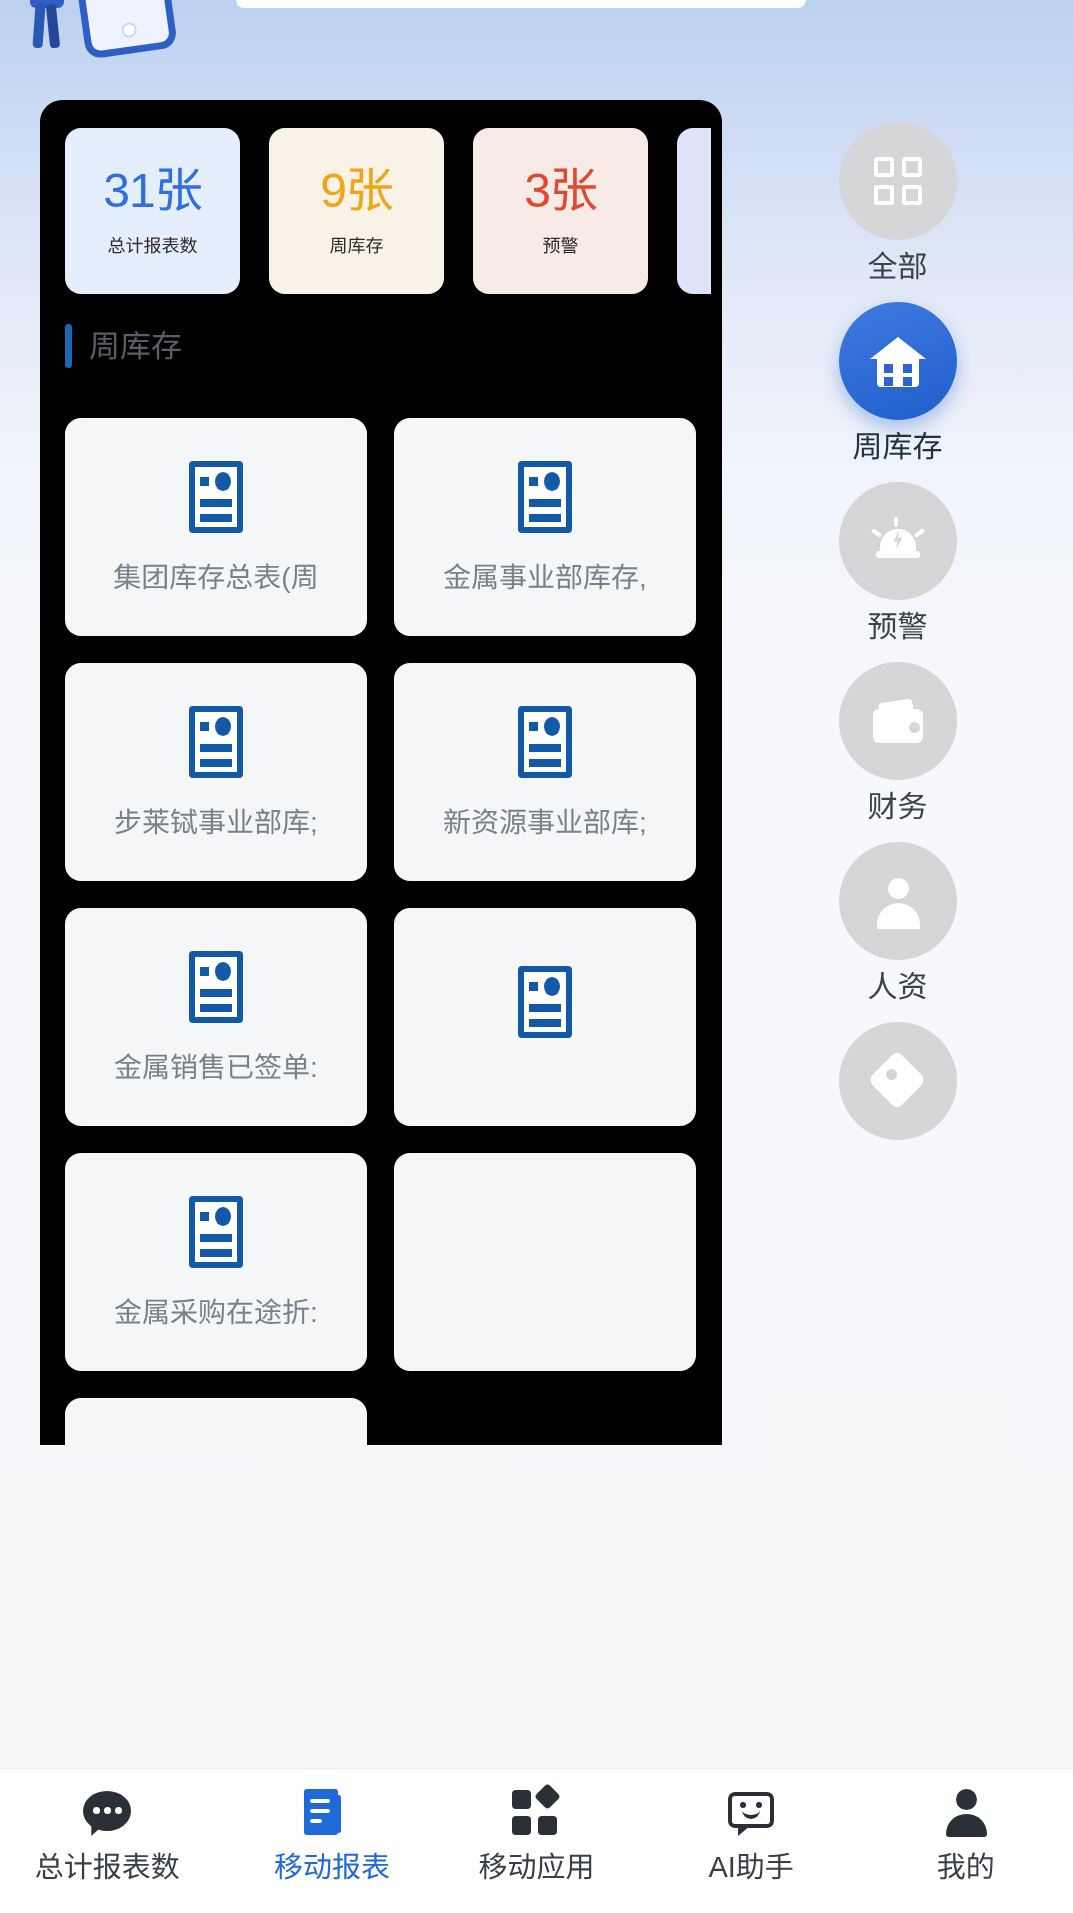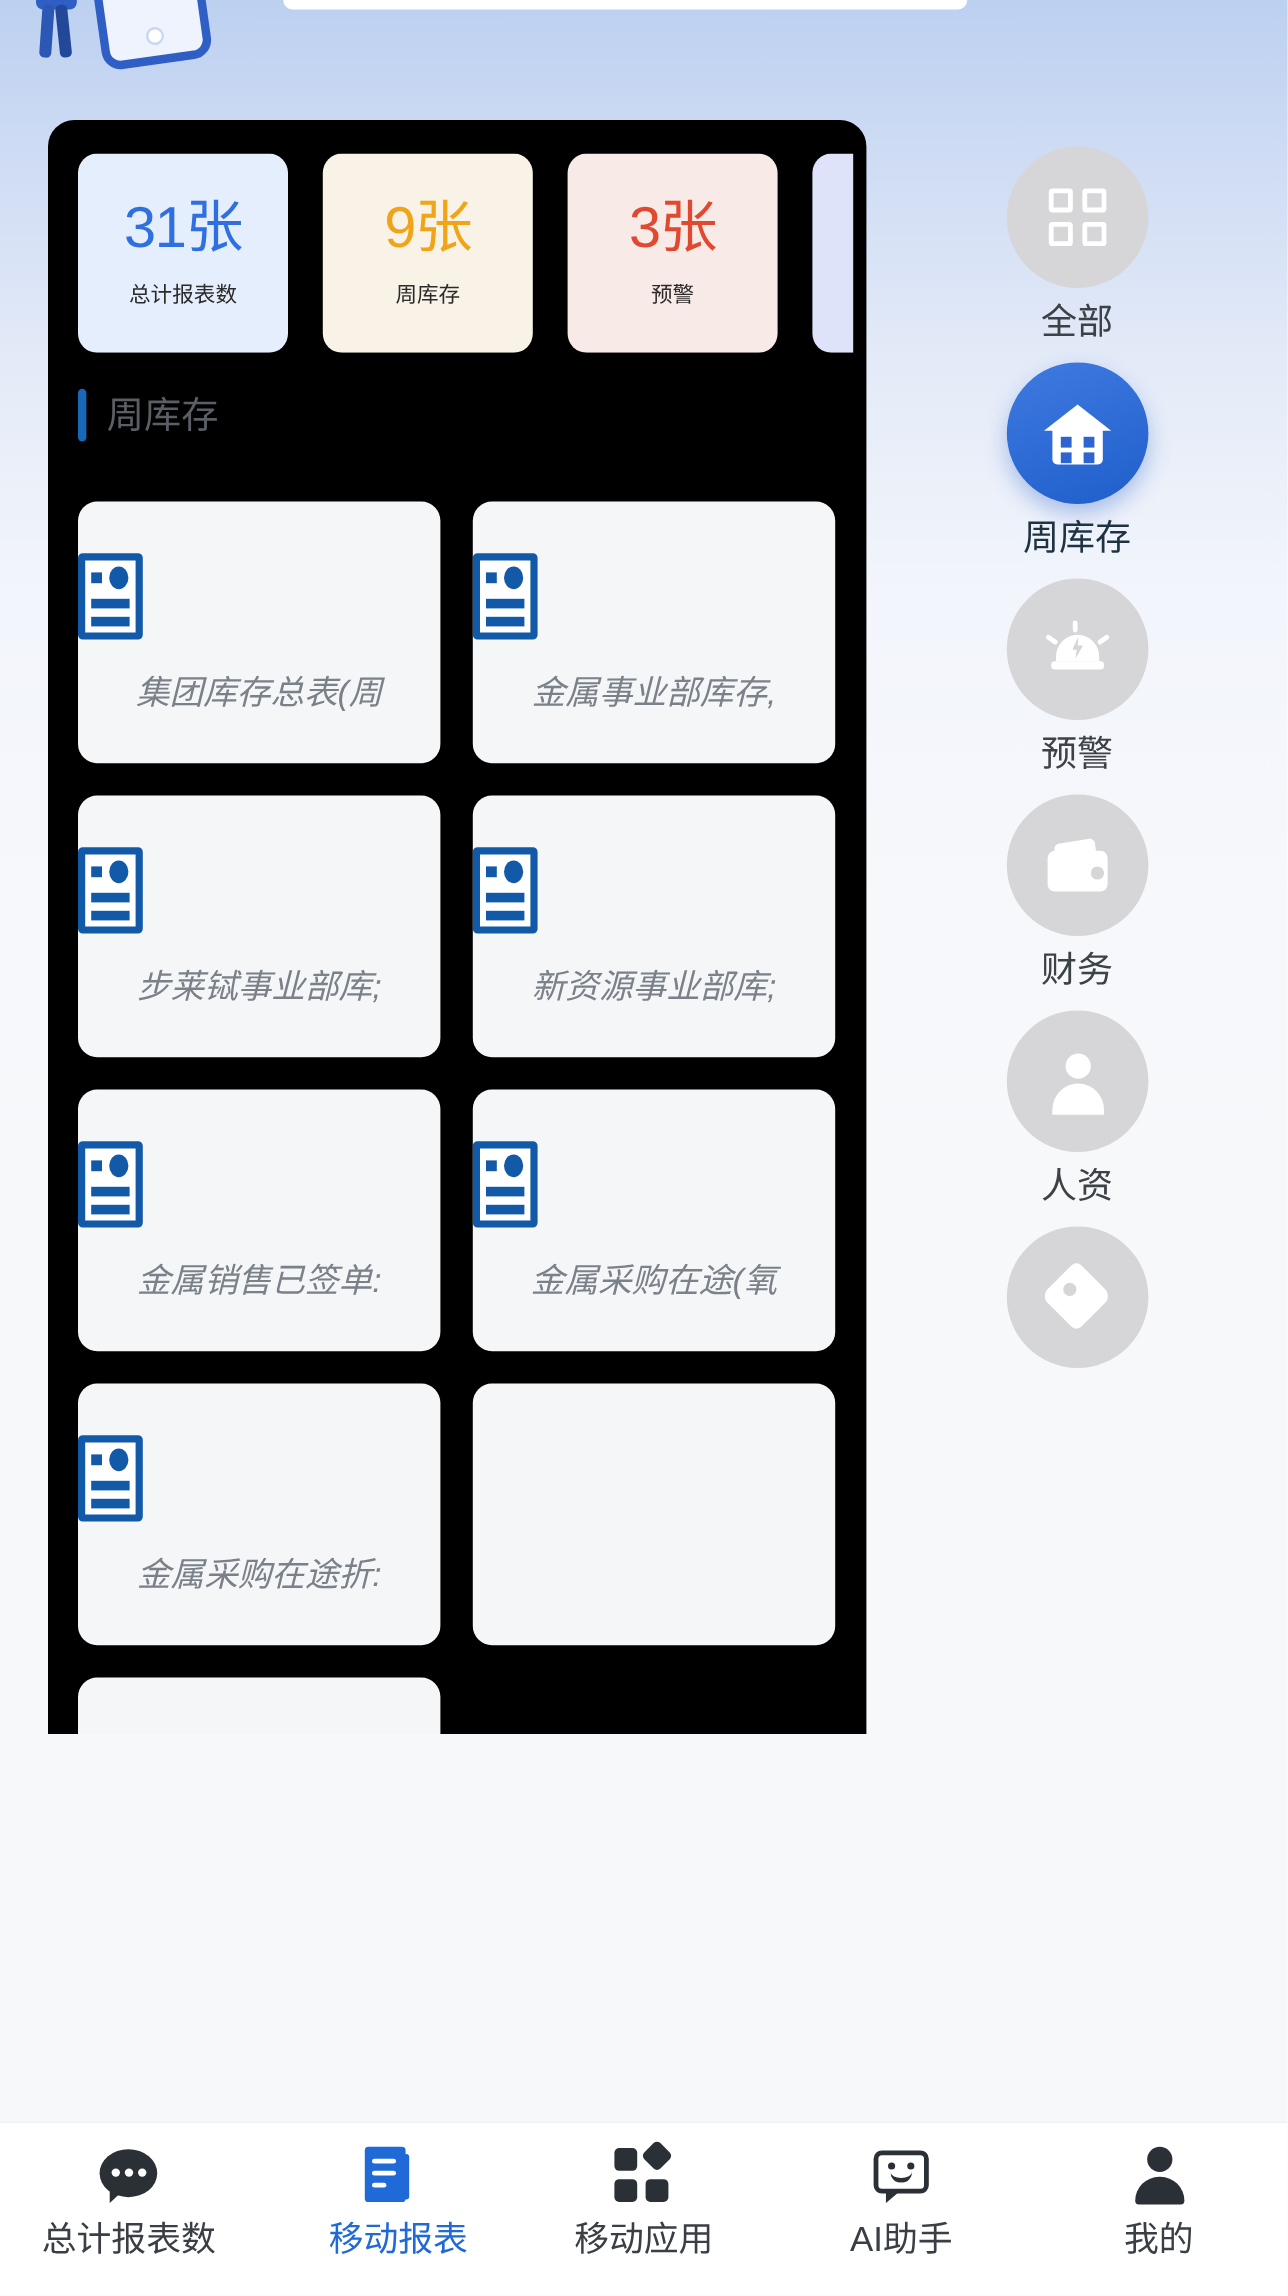--- a/index.html
+++ b/index.html
@@ -63,22 +63,22 @@
   .section-bar { width:7px; height:44px; border-radius:4px; background:#1868b7; }
   .section-title { font-size:31px; color:#5a5f66; line-height:1; }
 
   
   .grid {
     position:absolute; left:25px; top:318px; width:632px;
     display:flex; flex-wrap:wrap; gap:27px 27px;
   }
   .rcard {
     width:302px; height:218px; background:#f5f6f8; border-radius:16px;
-    display:flex; flex-direction:column; align-items:flex-start; justify-content:center;
-    overflow:hidden; position:relative;font-style:italic;
+    display:flex; flex-direction:column; align-items:center; justify-content:center;
+    overflow:hidden; position:relative;
   }
   .rcard .doc-icon { margin-bottom:30px; }
   .rcard .rlabel {
     font-size:28px; color:#7b8189; line-height:1.1;
     white-space:nowrap; width:100%; text-align:center;
     overflow:hidden; text-overflow:clip; padding:0 18px;
   }
 
   
   .doc {
@@ -98,21 +98,21 @@
   }
   .rail-item { width:160px; margin-bottom:18px; display:flex; flex-direction:column; align-items:center; }
   .rail-circle {
     width:118px; height:118px; border-radius:50%; background:#d6d6d8;
     display:flex; align-items:center; justify-content:center;
   }
   .rail-item.active .rail-circle {
     background:linear-gradient(160deg,#3f7ae0 0%,#1f5ecb 100%);
     box-shadow:0 8px 18px rgba(40,95,200,.35);
   }
-  .rail-label { margin-top:14px; font-size:30px; color:#3d4246; line-height:1; white-space:nowrap; }
+  .rail-label { margin-top:14px; font-size:30px; color:#3d4246; line-height:1; white-space:nowrap;font-family:Liberation Mono, monospace; }
   .rail-item.active .rail-label { color:#1f3242; }
 
   
   .ic { position:relative; width:56px; height:56px; }
   .ic-grid i { position:absolute; background:#ffffff; }
   .ic-grid i:nth-child(1){ left:4px; top:4px; width:20px; height:20px; border:4px solid #fff; background:transparent; border-radius:3px; }
   .ic-grid i:nth-child(2){ left:32px; top:4px; width:20px; height:20px; border:4px solid #fff; background:transparent; border-radius:3px; }
   .ic-grid i:nth-child(3){ left:4px; top:32px; width:20px; height:20px; border:4px solid #fff; background:transparent; border-radius:3px; }
   .ic-grid i:nth-child(4){ left:32px; top:32px; width:20px; height:20px; border:4px solid #fff; background:transparent; border-radius:3px; }
 
@@ -290,21 +290,20 @@
 
     <div class="rcard">
       <div class="doc-icon">
         <div class="doc">
             <div class="dot-sq"></div>
             <div class="dot-rd"></div>
             <div class="ln1"></div>
             <div class="ln2"></div>
           </div>
       </div>
-      <div class="rlabel">金属采购在途(氧</div>
     </div>
 
     <div class="rcard">
       <div class="doc-icon">
         <div class="doc">
             <div class="dot-sq"></div>
             <div class="dot-rd"></div>
             <div class="ln1"></div>
             <div class="ln2"></div>
           </div>

